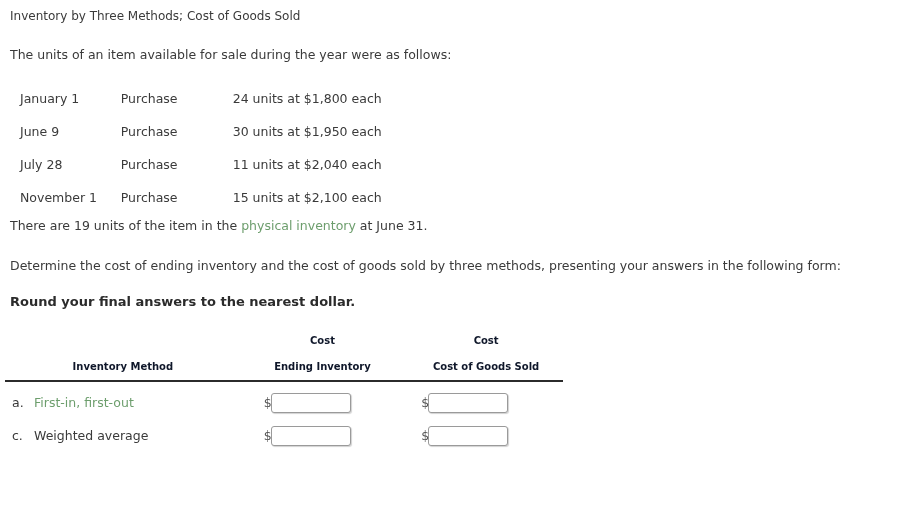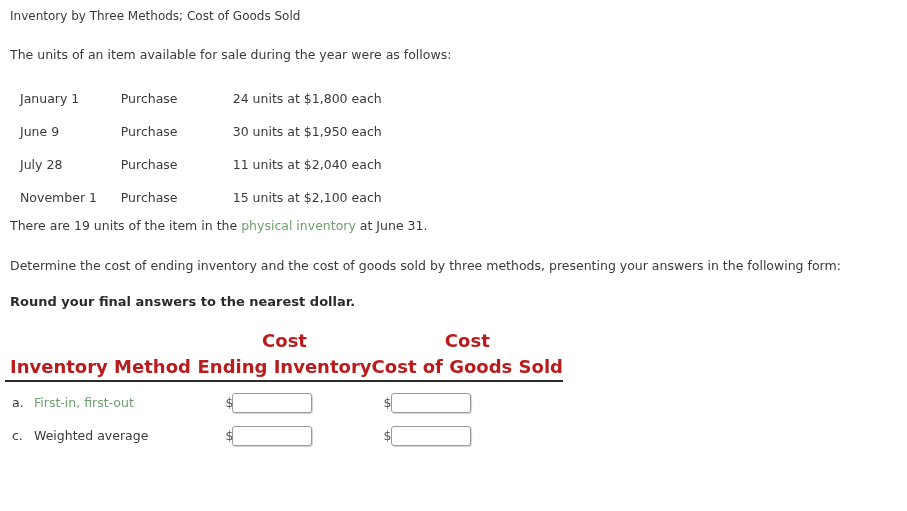--- a/index.html
+++ b/index.html
@@ -98,41 +98,41 @@
 
   
   .answer-table {
     position: absolute;
     left: 5px;
     top: 328px;
     width: 558px;
     border-collapse: collapse;
   }
   .answer-table th {
-    font-size: 18px;
+    font-size: 10px;
     font-weight: bold;
-    color: #b91c1c;
+    color: #0f172a;
     padding: 0;
     white-space: nowrap;
   }
   .answer-table th .hdr-top {
     display: block;
     height: 26px;
     line-height: 26px;
   }
   .answer-table th .hdr-bot {
     display: block;
     height: 26px;
     line-height: 26px;
   }
   .answer-table thead tr {
     border-bottom: 2px solid #2b2b2b;
   }
   .th-method {
-    text-align: left;
+    text-align: center;
     padding-left: 5px !important;
     width: 228px;
     vertical-align: bottom;
   }
   .th-method .hdr-top { visibility: hidden; }
   .th-ei  { width: 175px; text-align: center; }
   .th-cogs{ width: 155px; text-align: center; }
 
   .answer-table td {
     padding: 0;

